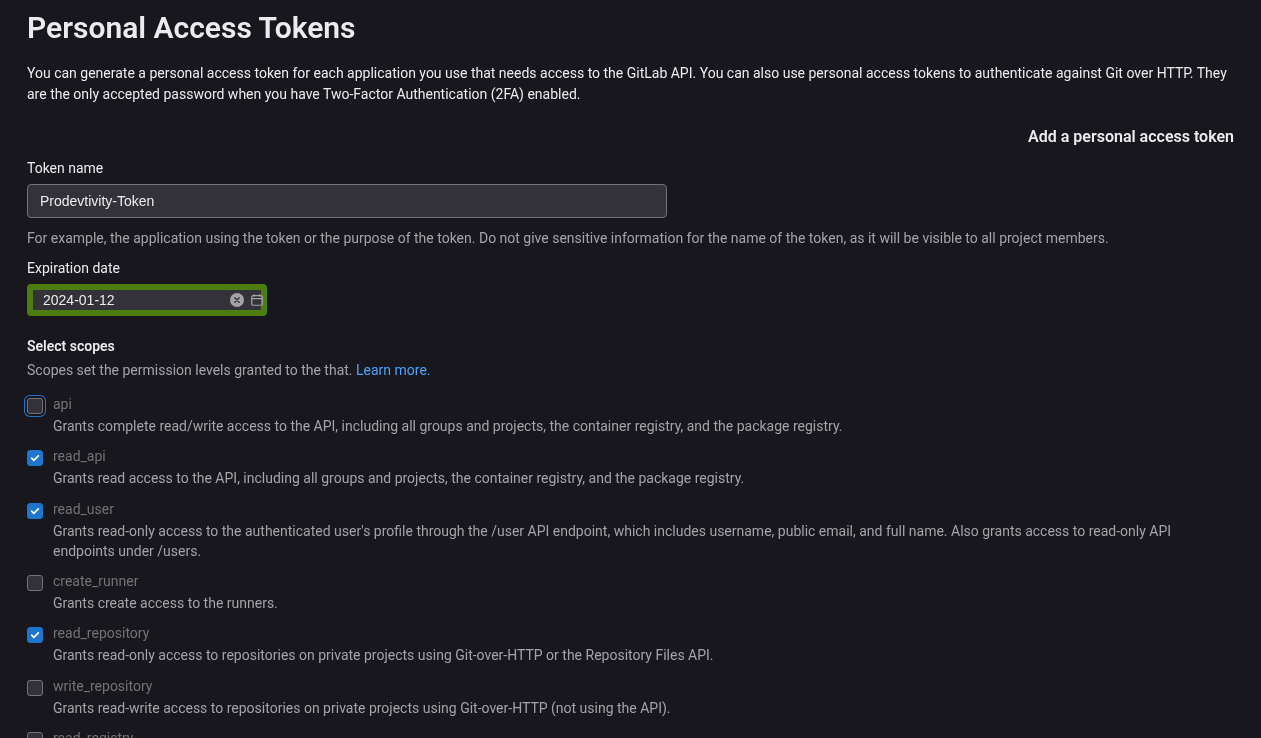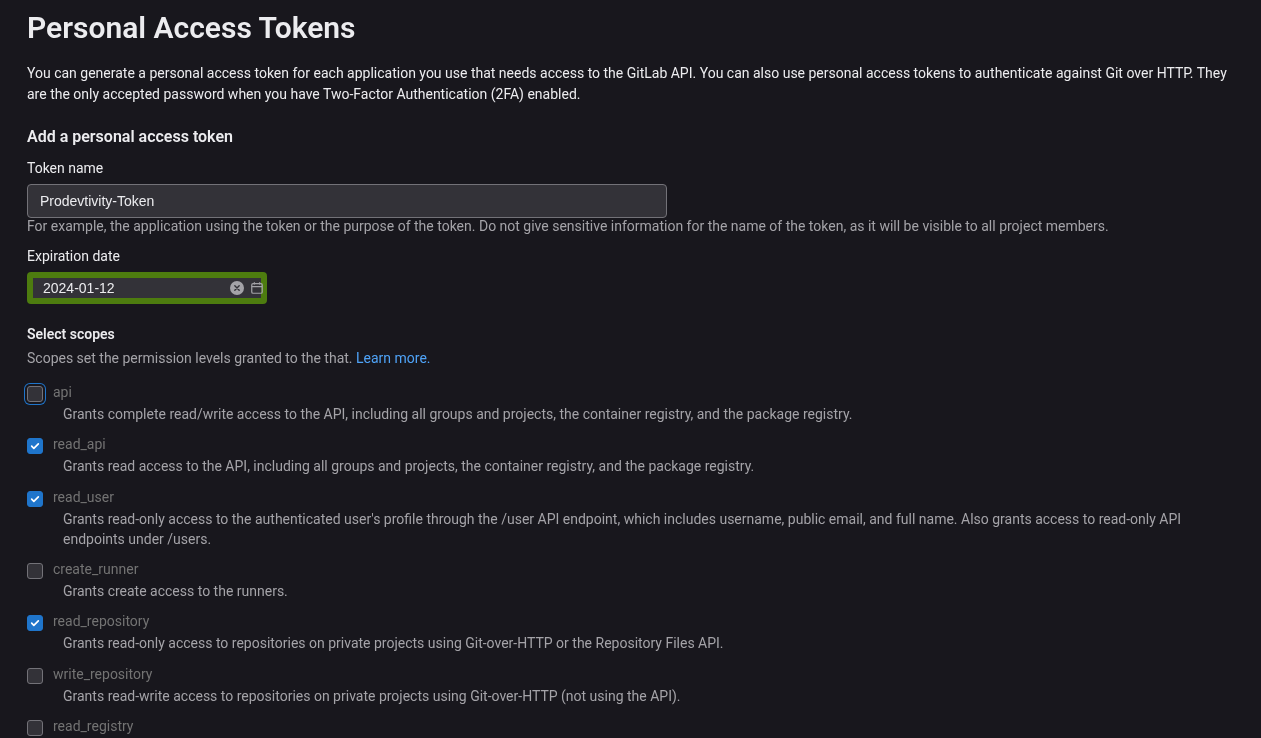--- a/index.html
+++ b/index.html
@@ -5,33 +5,34 @@
     * { box-sizing: border-box; margin: 0; padding: 0; }
     body {
       background: #18171d;
       color: #ececef;
       font-family: -apple-system, BlinkMacSystemFont, "Segoe UI", Roboto, sans-serif;
       font-size: 14px;
       padding: 10px 27px 20px;
       width: 1261px;
     }
     h1 { font-size: 30px; font-weight: 600; margin-bottom: 18px; }
-    h2 { font-size: 16px; font-weight: 600; margin-bottom: 14px; }
+    h2 { font-size: 16px; font-weight: 600; margin-bottom: 14px; text-align: right; }
     .page-desc { color: #ececef; line-height: 1.5; margin-bottom: 22px; }
     .field-label { font-size: 14px; margin-bottom: 8px; color: #ececef; }
     .field-label.select-label { font-weight:600; }
     .text-input {
       width: 640px;
       height: 34px;
       background: #333238;
       border: 1px solid #737278;
       border-radius: 4px;
       color: #ececef;
       padding: 0 12px;
       font-size: 14px;
+      margin-bottom: 12px;
       display: block;
     }
     .helper-text { color: #a4a3a8; margin-bottom: 14px; }
     .date-wrap {
       width: 240px;
       height: 32px;
       background: #333238;
       border: 6px solid #4d7c0f;
       border-radius: 4px;
       display: flex;
@@ -77,21 +78,21 @@
       display: flex;
       align-items: center;
       justify-content: center;
     }
     .scope-check.focus {
       box-shadow: 0 0 0 2px #18171d, 0 0 0 3px #1f75cb;
     }
     .scope-body { flex: 1; }
     .scope-name { color: #737373; margin-bottom: 4px; }
     .scope-name label { cursor:pointer; }
-    .scope-desc { color: #a4a3a8; line-height: 1.45; margin-left: 10px; }
+    .scope-desc { color: #a4a3a8; line-height: 1.45; }
     svg { display: block; }
   </style>
 </head>
 <body>
 
 <h1>Personal Access Tokens</h1>
 <p class="page-desc">You can generate a personal access token for each application you use that needs access to the GitLab API. You can also use personal access tokens to authenticate against Git over HTTP. They are the only accepted password when you have Two-Factor Authentication (2FA) enabled.</p>
 
 <h2>Add a personal access token</h2>
 

